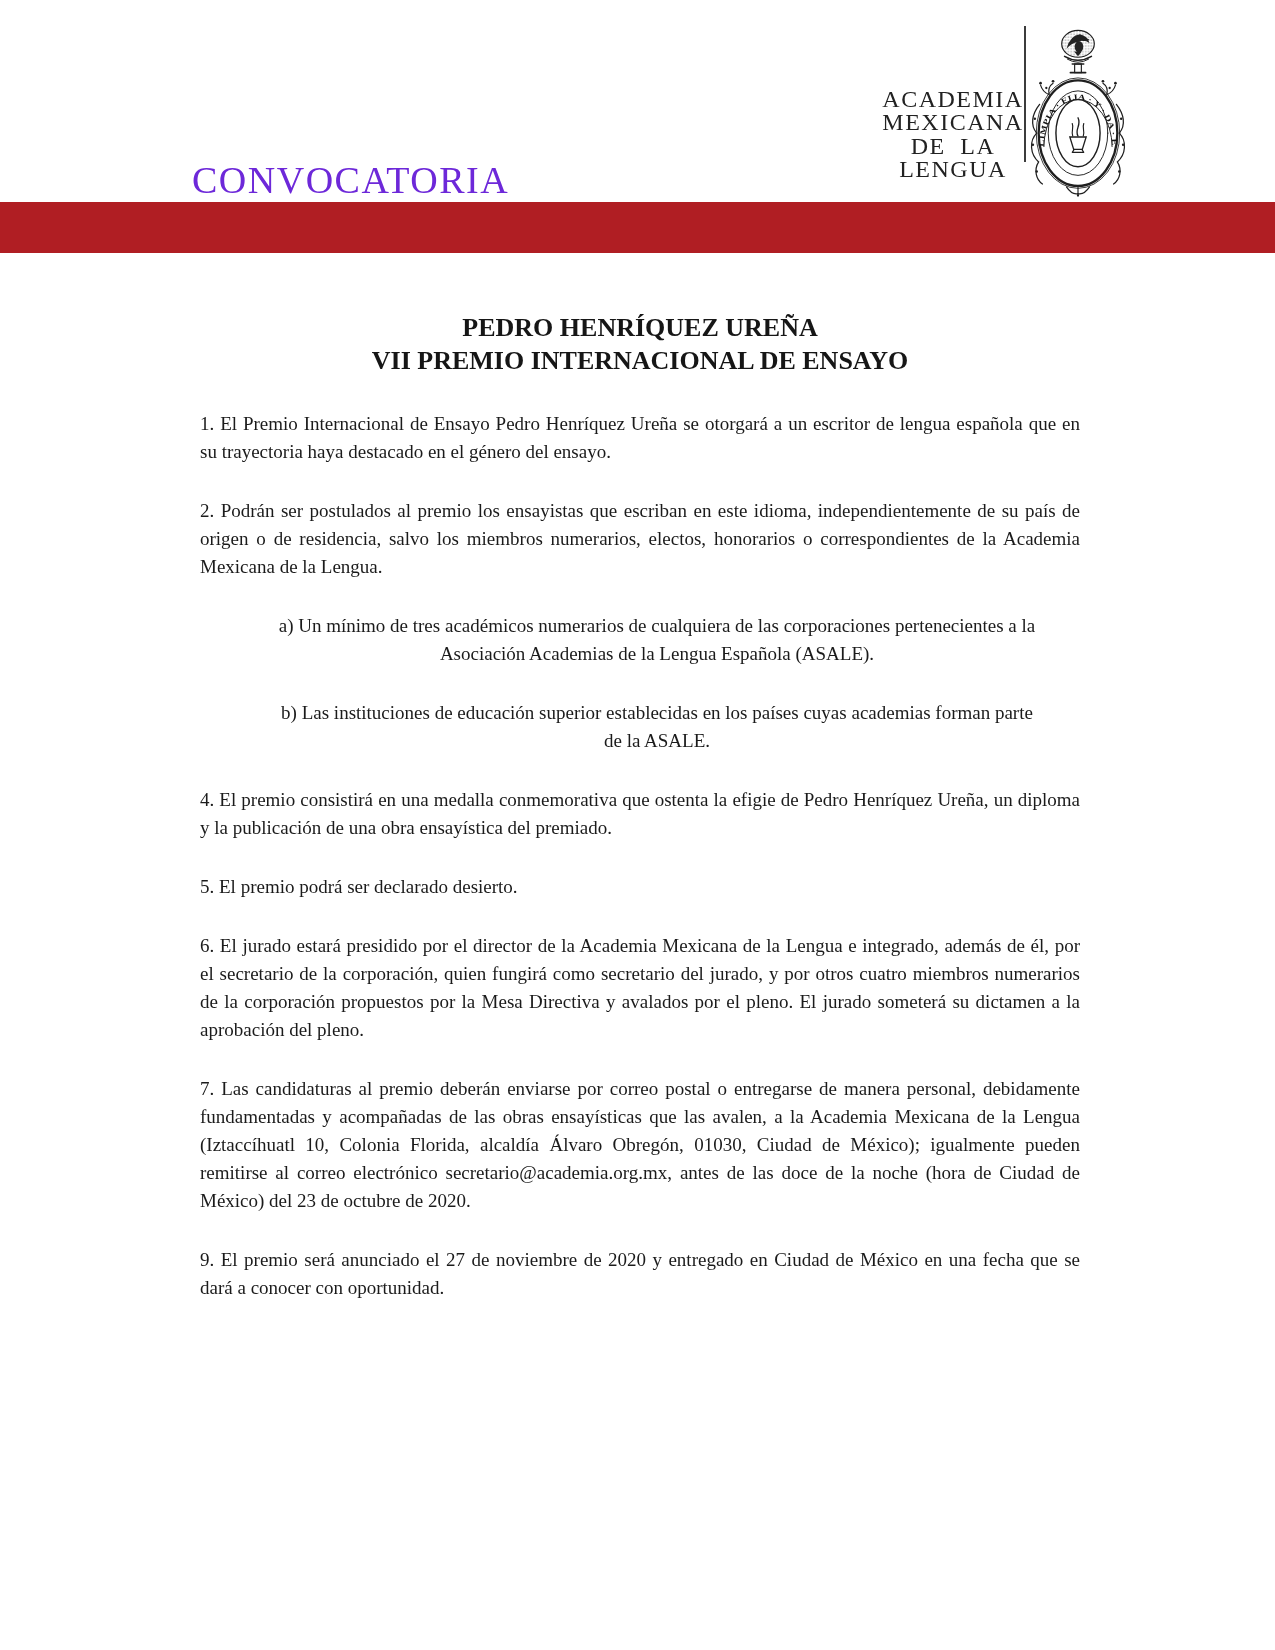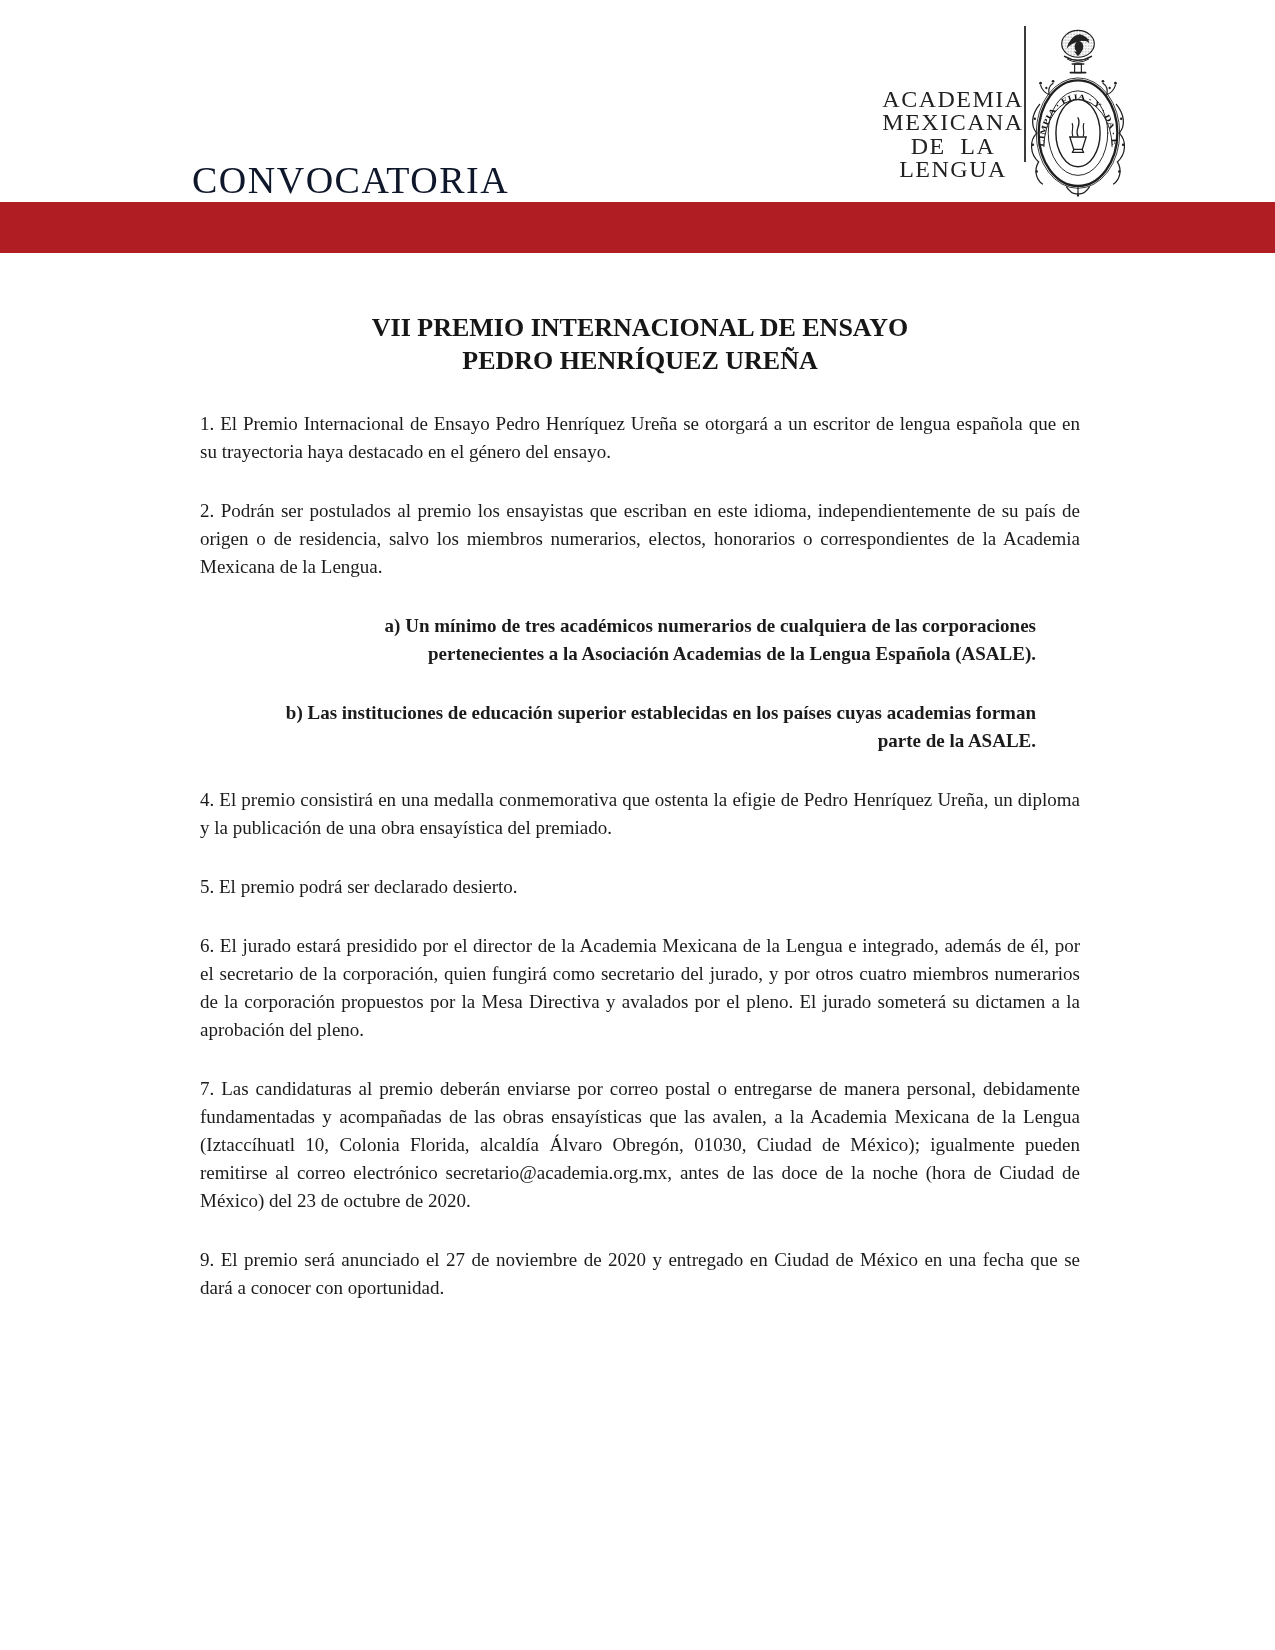--- a/index.html
+++ b/index.html
@@ -14,21 +14,21 @@
     overflow: hidden;
   }
 
   
   .headline {
     position: absolute;
     left: 192px;
     top: 158px;
     font-size: 38px;
     letter-spacing: 1.5px;
-    color: #0f172a;
+    color: #6d28d9;
     white-space: nowrap;
   }
   .org-block {
     position: absolute;
     left: 873px;
     top: 88px;
     width: 160px;
     text-align: center;
     font-size: 24px;
     line-height: 23.3px;
@@ -81,22 +81,21 @@
     line-height: 28px;
   }
   .paragraphs p.para {
     margin: 0 0 31px 0;
     text-align: justify;
     color: #1b1b1b;
   }
   .paragraphs p.para.indent {
     margin-left: 78px;
     width: 758px;
-    text-align: right;
-    font-weight: bold;
+    text-align: center;
   }
   .paragraphs p.para:last-child { margin-bottom: 0; }
 </style>
 </head>
 <body>
 
 <div id="page" style="background: rgb(255, 255, 255);">
 
   <div class="headline">CONVOCATORIA</div>
 
@@ -182,22 +181,22 @@
           <path d="M50 165 L50 174" stroke-width="1.2"></path>
           <circle cx="50" cy="175" r="1.2" fill="#1f1f1f" stroke="none"></circle>
         </g>
       </g>
     </svg>
   </div>
 
   <div class="red-banner" style="background: rgb(176, 30, 35);"></div>
 
   <div class="doc-title">
+    <div>PEDRO HENRÍQUEZ UREÑA</div>
     <div>VII PREMIO INTERNACIONAL DE ENSAYO</div>
-    <div>PEDRO HENRÍQUEZ UREÑA</div>
   </div>
 
   <div class="paragraphs">
       <p class="para">1. El Premio Internacional de Ensayo Pedro Henríquez Ureña se otorgará a un escritor de lengua española que en su trayectoria haya destacado en el género del ensayo.</p>
       <p class="para">2. Podrán ser postulados al premio los ensayistas que escriban en este idioma, independientemente de su país de origen o de residencia, salvo los miembros numerarios, electos, honorarios o correspondientes de la Academia Mexicana de la Lengua.</p>
       <p class="para indent">a) Un mínimo de tres académicos numerarios de cualquiera de las corporaciones pertenecientes a la Asociación Academias de la Lengua Española (ASALE).</p>
       <p class="para indent">b) Las instituciones de educación superior establecidas en los países cuyas academias forman parte de la ASALE.</p>
       <p class="para">4. El premio consistirá en una medalla conmemorativa que ostenta la efigie de Pedro Henríquez Ureña, un diploma y la publicación de una obra ensayística del premiado.</p>
       <p class="para">5. El premio podrá ser declarado desierto.</p>
       <p class="para">6. El jurado estará presidido por el director de la Academia Mexicana de la Lengua e integrado, además de él, por el secretario de la corporación, quien fungirá como secretario del jurado, y por otros cuatro miembros numerarios de la corporación propuestos por la Mesa Directiva y avalados por el pleno. El jurado someterá su dictamen a la aprobación del pleno.</p>

